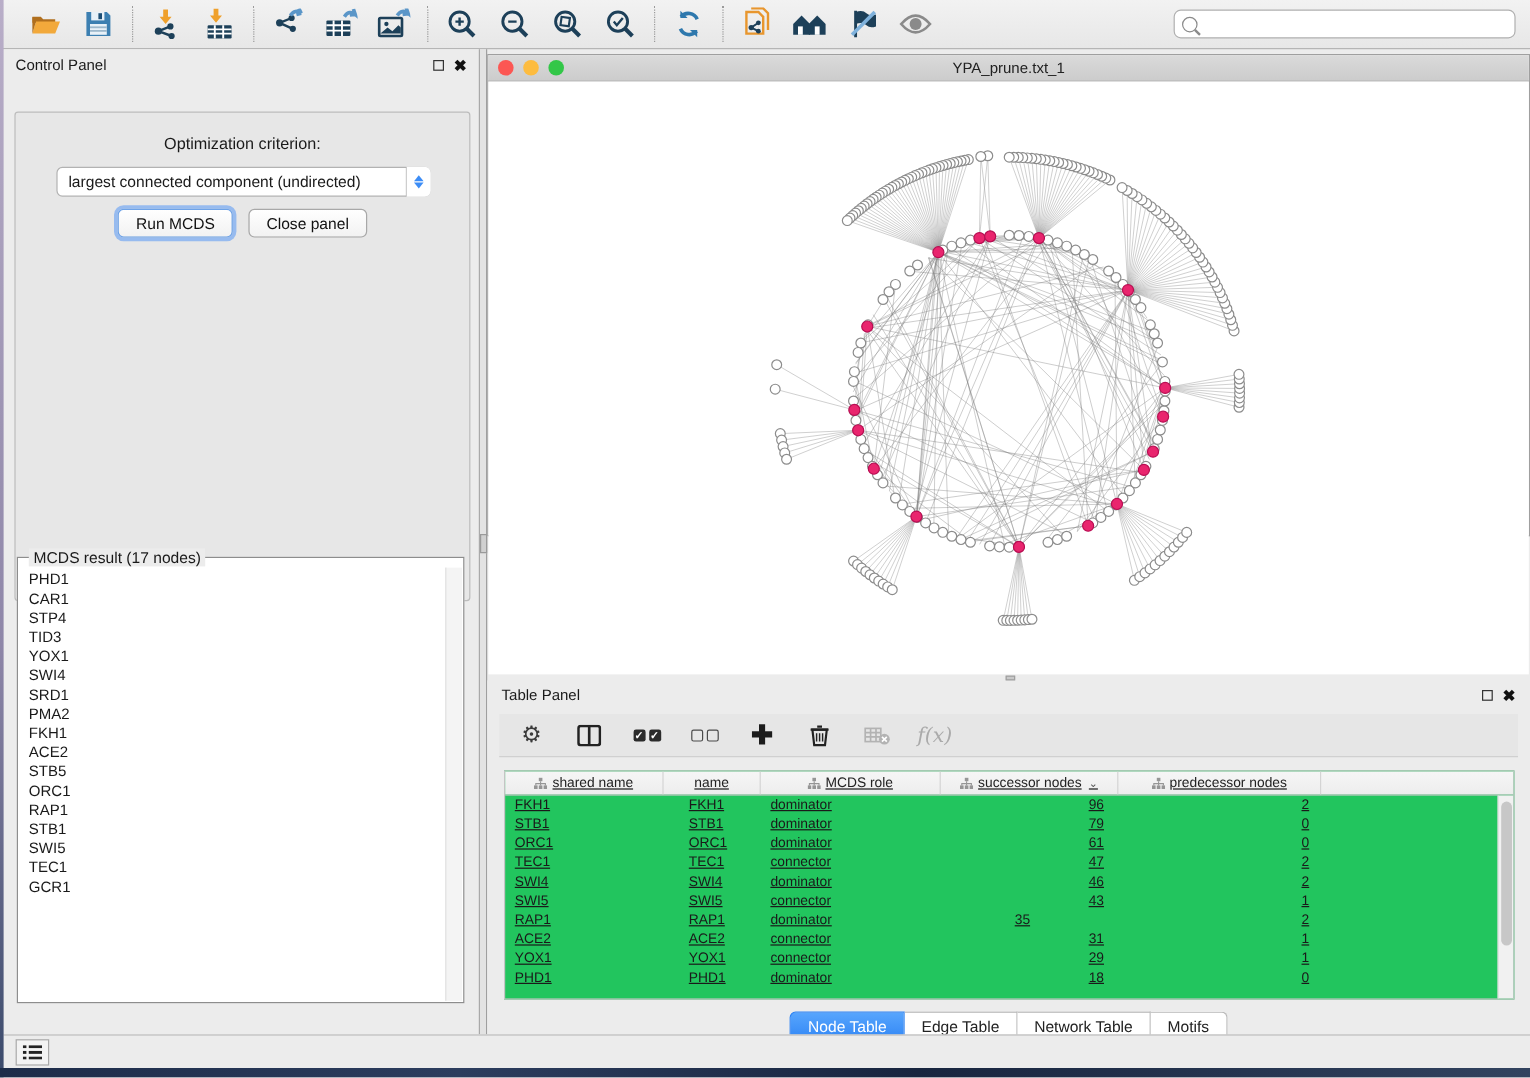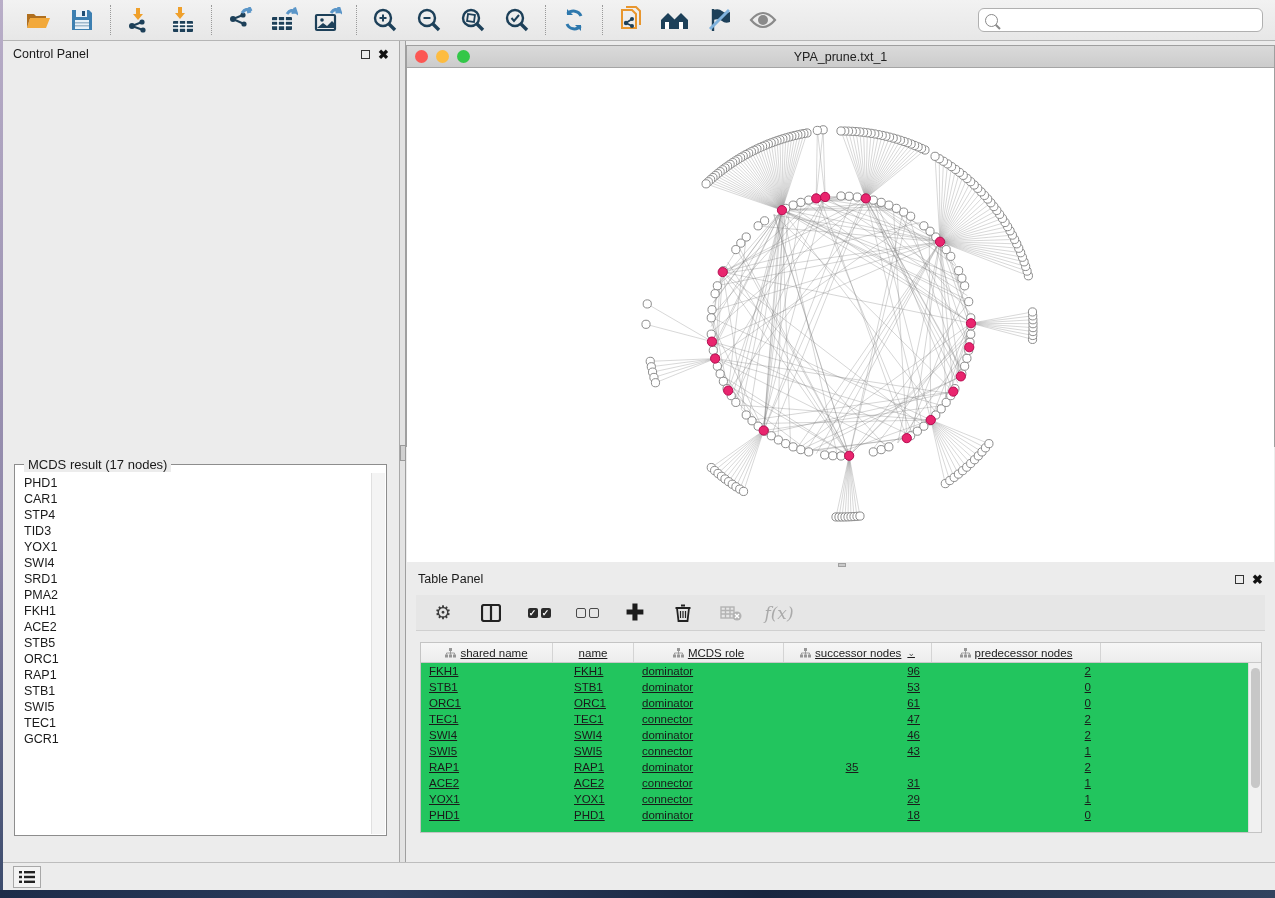--- a/index.html
+++ b/index.html
@@ -258,20 +258,34 @@
   </div>
 </div>
 
 <div class="control-panel">
   <div class="cp-header">
     <span>Control Panel</span>
     <span class="win-btns">
       <span class="wb-min"></span>
       <span class="wb-close">✖</span>
     </span>
+  </div>
+  <div class="cp-inner">
+    <div class="opt-label">Optimization criterion:</div>
+    <div class="select">
+      <span class="sel-text">largest connected component (undirected)</span>
+      <span class="sel-cap">
+          <span class="chev up"></span>
+          <span class="chev down"></span>
+        </span>
+    </div>
+    <div class="cp-buttons">
+      <button class="btn focus">Run MCDS</button>
+      <button class="btn">Close panel</button>
+    </div>
   </div>
   <div class="mcds-box">
     <div class="mcds-legend">MCDS result (17 nodes)</div>
     <div class="mcds-list" id="mcds-list">
         <div>PHD1</div>
         <div>CAR1</div>
         <div>STP4</div>
         <div>TID3</div>
         <div>YOX1</div>
         <div>SWI4</div>
@@ -959,21 +973,21 @@
           <div class="td" style="width: 132px; text-align: left; padding-left: 8px; padding-right: 0px;">FKH1</div>
           <div class="td" style="width: 81px; text-align: left; padding-left: 21px; padding-right: 0px;">FKH1</div>
           <div class="td" style="width: 150px; text-align: left; padding-left: 8px; padding-right: 0px;">dominator</div>
           <div class="td" style="width: 148px; text-align: right; padding-left: 0px; padding-right: 12px;">96</div>
           <div class="td" style="width: 169px; text-align: right; padding-left: 0px; padding-right: 10px;">2</div>
         </div>
         <div class="tr">
           <div class="td" style="width: 132px; text-align: left; padding-left: 8px; padding-right: 0px;">STB1</div>
           <div class="td" style="width: 81px; text-align: left; padding-left: 21px; padding-right: 0px;">STB1</div>
           <div class="td" style="width: 150px; text-align: left; padding-left: 8px; padding-right: 0px;">dominator</div>
-          <div class="td" style="width: 148px; text-align: right; padding-left: 0px; padding-right: 12px;">53</div>
+          <div class="td" style="width: 148px; text-align: right; padding-left: 0px; padding-right: 12px;">79</div>
           <div class="td" style="width: 169px; text-align: right; padding-left: 0px; padding-right: 10px;">0</div>
         </div>
         <div class="tr">
           <div class="td" style="width: 132px; text-align: left; padding-left: 8px; padding-right: 0px;">ORC1</div>
           <div class="td" style="width: 81px; text-align: left; padding-left: 21px; padding-right: 0px;">ORC1</div>
           <div class="td" style="width: 150px; text-align: left; padding-left: 8px; padding-right: 0px;">dominator</div>
           <div class="td" style="width: 148px; text-align: right; padding-left: 0px; padding-right: 12px;">61</div>
           <div class="td" style="width: 169px; text-align: right; padding-left: 0px; padding-right: 10px;">0</div>
         </div>
         <div class="tr">
@@ -1023,20 +1037,26 @@
           <div class="td" style="width: 81px; text-align: left; padding-left: 21px; padding-right: 0px;">PHD1</div>
           <div class="td" style="width: 150px; text-align: left; padding-left: 8px; padding-right: 0px;">dominator</div>
           <div class="td" style="width: 148px; text-align: right; padding-left: 0px; padding-right: 12px;">18</div>
           <div class="td" style="width: 169px; text-align: right; padding-left: 0px; padding-right: 10px;">0</div>
         </div>
       </div>
     <div class="tbl-scroll">
         <div class="tbl-thumb"></div>
       </div>
   </div>
+  <div class="bottom-tabs seg-tabs" id="bottom-tabs">
+      <span class="seg active">Node Table</span>
+      <span class="seg">Edge Table</span>
+      <span class="seg">Network Table</span>
+      <span class="seg">Motifs</span>
+    </div>
 </div>
 
 <div class="status-bar">
   <div class="list-btn">
     <svg width="16" height="12">
         <g fill="#222">
           <rect x="0" y="0" width="3" height="2.4"></rect>
           <rect x="5" y="0" width="11" height="2.4"></rect>
           <rect x="0" y="4.8" width="3" height="2.4"></rect>
           <rect x="5" y="4.8" width="11" height="2.4"></rect>

